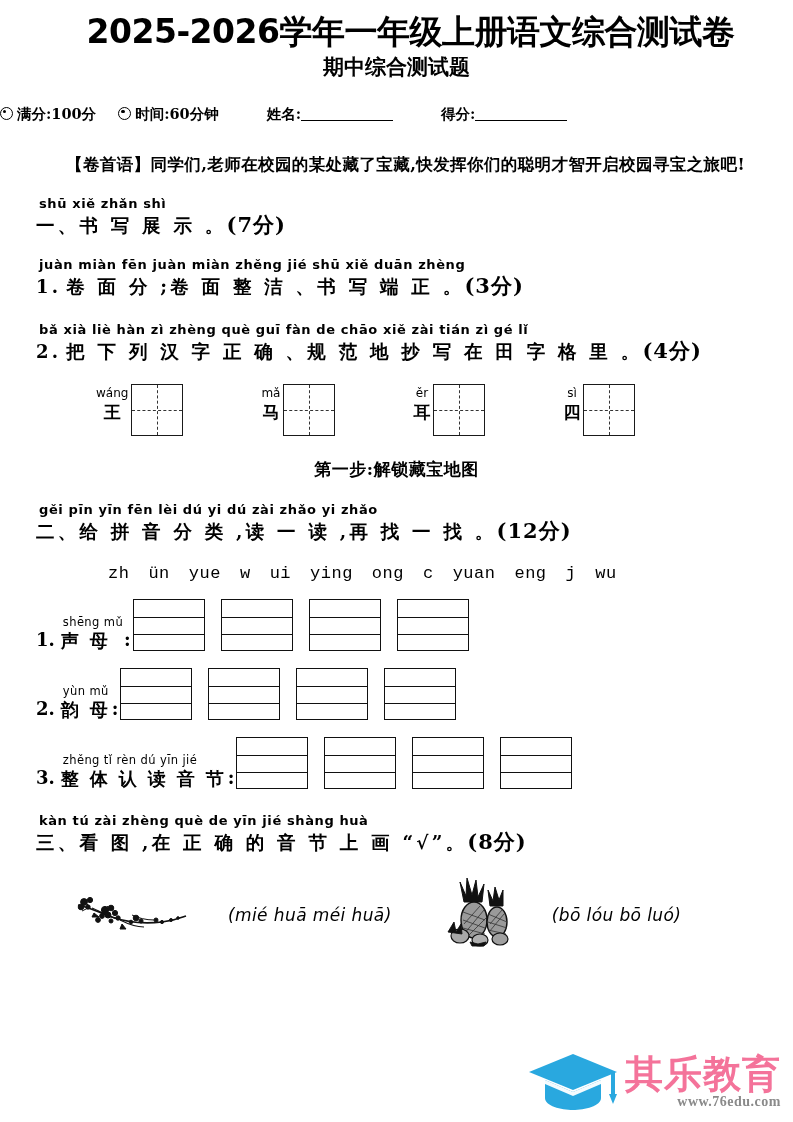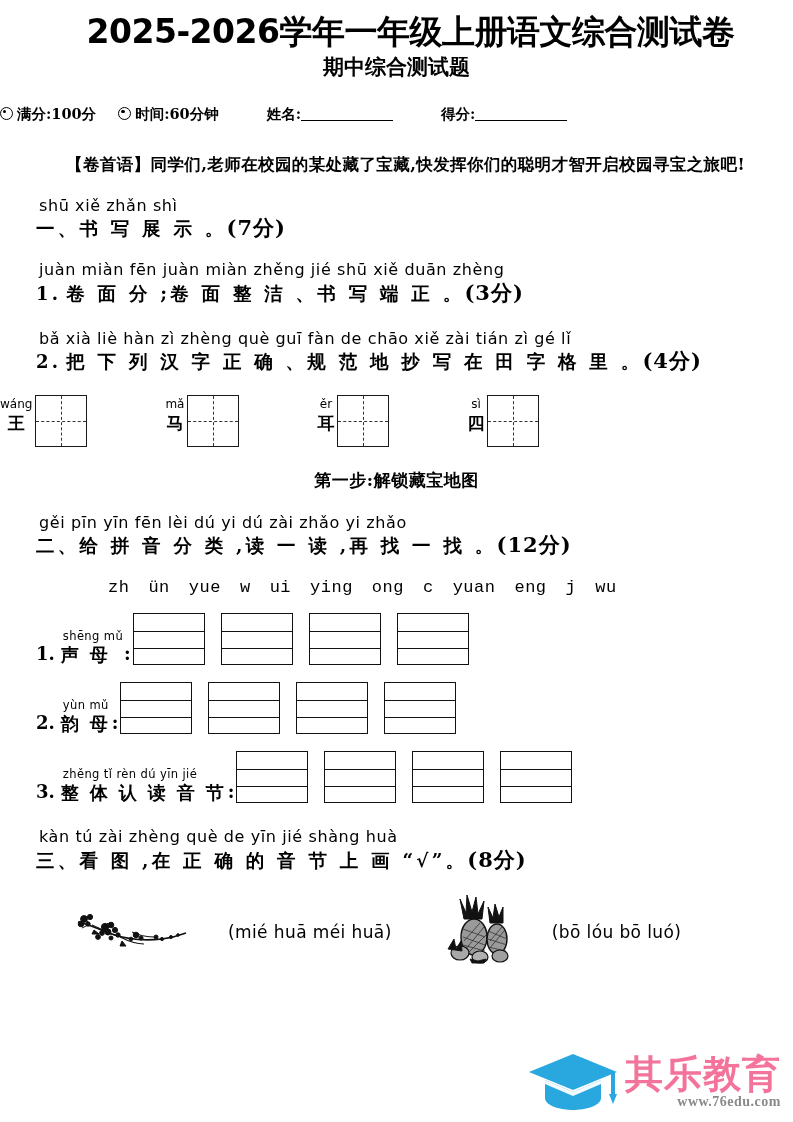--- a/index.html
+++ b/index.html
@@ -90,22 +90,22 @@
     line-height: 2.1;
     text-indent: 30px;
     letter-spacing: 0.4px;
   }
 
   
   .ruby-block { display: inline-block; vertical-align: bottom; }
   .ruby-py {
     display: block;
     font-family: "DejaVu Sans", "Liberation Sans", sans-serif;
-    font-size: 16px;
-    font-weight: 400;
+    font-size: 13px;
+    font-weight: 700;
     line-height: 1.15;
     letter-spacing: 0.6px;
     white-space: nowrap;
     padding-left: 3px;
   }
   .ruby-cn {
     display: block;
     font-family: "DejaVu Serif", "Liberation Serif", serif;
     font-weight: 700;
     font-size: 18.5px;
@@ -134,20 +134,21 @@
   }
 
   .sec-1 { margin: 14px 0 0 36px; }
   .sub-1 { margin: 20px 0 0 36px; }
   .sub-2 { margin: 24px 0 0 36px; }
 
   
   .tian-row {
     display: flex;
     margin: 20px 0 0 0;
+    padding-left: 96px;
     align-items: flex-end;
   }
   .tian-cell {
     display: flex;
     align-items: flex-start;
     margin-right: 78px;
   }
   .tian-label {
     text-align: center;
     margin-right: 3px;
@@ -274,20 +275,21 @@
   .si-box .ln2 { top: 66.6%; }
   .si-box.tall { height: 52px; }
 
   
   .pic-row {
     display: flex;
     align-items: center;
     margin: 20px 0 0 0;
     padding-left: 74px;
     white-space: nowrap;
+    font-style: italic;
   }
   .pic-choice {
     font-family: "DejaVu Sans", "Liberation Sans", sans-serif;
     font-size: 17px;
     letter-spacing: 0.4px;
   }
   .pic-gap-a { width: 36px; }
   .pic-gap-b { width: 42px; }
   .pic-gap-c { width: 26px; }
   .pic-illus { flex: 0 0 auto; }

